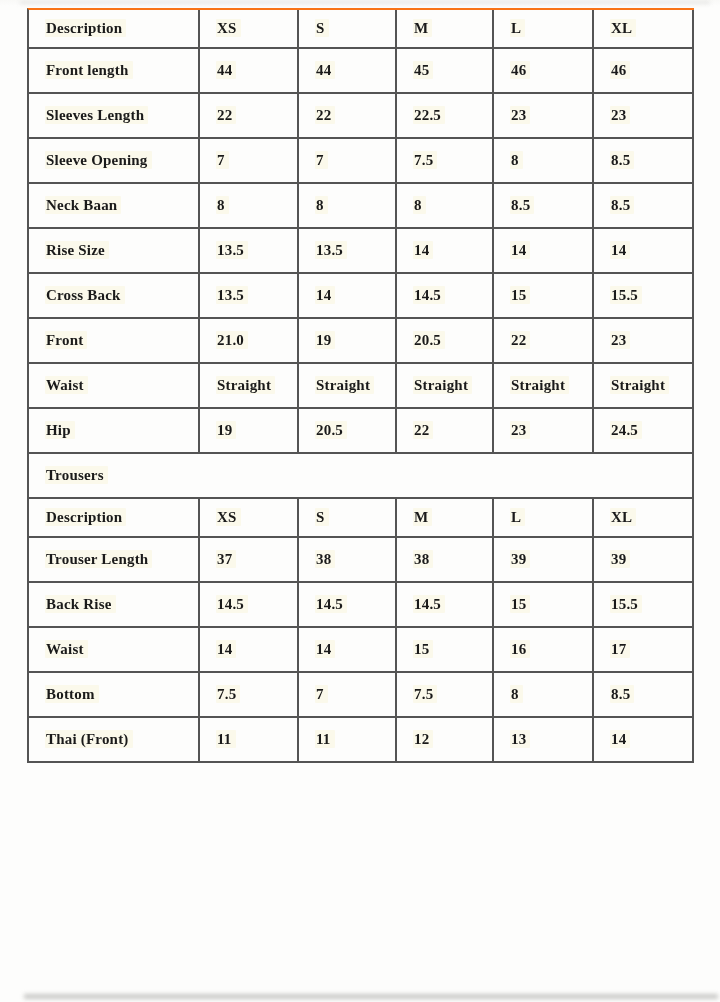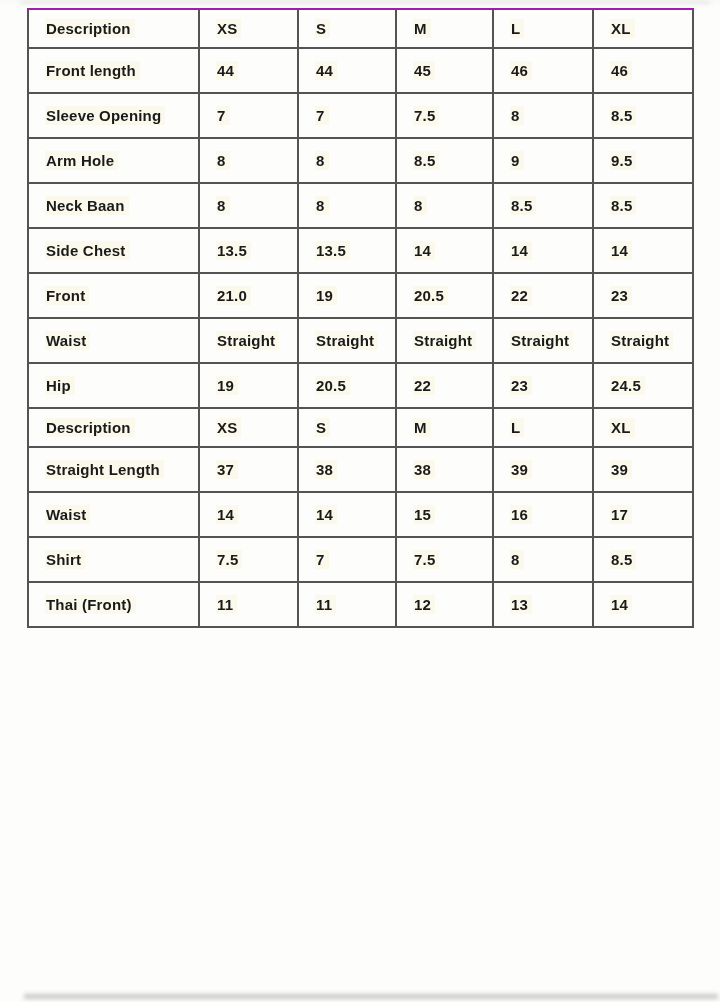--- a/index.html
+++ b/index.html
@@ -23,21 +23,22 @@
   }
   table.size-table {
     position: absolute;
     left: 27px;
     top: 8px;
     border-collapse: separate;
     border-spacing: 0;
     table-layout: fixed;
     width: 667px;
     border-left: 2px solid #545454;
-    border-top: 2px solid #a21caf;
+    border-top: 2px solid #f97316;
+    font-family: Liberation Serif, serif;
   }
   table.size-table th,
   table.size-table td {
     border-right: 2px solid #545454;
     border-bottom: 2px solid #545454;
     padding: 0 4px 0 16px;
     vertical-align: middle;
     text-align: left;
     font-weight: bold;
     font-size: 15px;
@@ -104,50 +105,58 @@
       </tr>
       <tr>
         <td><span class="hl">Front length</span></td>
         <td><span class="hl">44</span></td>
         <td><span class="hl">44</span></td>
         <td><span class="hl">45</span></td>
         <td><span class="hl">46</span></td>
         <td><span class="hl">46</span></td>
       </tr>
       <tr>
+        <td><span class="hl">Sleeves Length</span></td>
+        <td><span class="hl">22</span></td>
+        <td><span class="hl">22</span></td>
+        <td><span class="hl">22.5</span></td>
+        <td><span class="hl">23</span></td>
+        <td><span class="hl">23</span></td>
+      </tr>
+      <tr>
         <td><span class="hl">Sleeve Opening</span></td>
         <td><span class="hl">7</span></td>
         <td><span class="hl">7</span></td>
         <td><span class="hl">7.5</span></td>
         <td><span class="hl">8</span></td>
         <td><span class="hl">8.5</span></td>
       </tr>
       <tr>
-        <td><span class="hl">Arm Hole</span></td>
-        <td><span class="hl">8</span></td>
-        <td><span class="hl">8</span></td>
-        <td><span class="hl">8.5</span></td>
-        <td><span class="hl">9</span></td>
-        <td><span class="hl">9.5</span></td>
-      </tr>
-      <tr>
         <td><span class="hl">Neck Baan</span></td>
         <td><span class="hl">8</span></td>
         <td><span class="hl">8</span></td>
         <td><span class="hl">8</span></td>
         <td><span class="hl">8.5</span></td>
         <td><span class="hl">8.5</span></td>
       </tr>
       <tr>
-        <td><span class="hl">Side Chest</span></td>
+        <td><span class="hl">Rise Size</span></td>
         <td><span class="hl">13.5</span></td>
         <td><span class="hl">13.5</span></td>
         <td><span class="hl">14</span></td>
         <td><span class="hl">14</span></td>
         <td><span class="hl">14</span></td>
+      </tr>
+      <tr>
+        <td><span class="hl">Cross Back</span></td>
+        <td><span class="hl">13.5</span></td>
+        <td><span class="hl">14</span></td>
+        <td><span class="hl">14.5</span></td>
+        <td><span class="hl">15</span></td>
+        <td><span class="hl">15.5</span></td>
       </tr>
       <tr>
         <td><span class="hl">Front</span></td>
         <td><span class="hl">21.0</span></td>
         <td><span class="hl">19</span></td>
         <td><span class="hl">20.5</span></td>
         <td><span class="hl">22</span></td>
         <td><span class="hl">23</span></td>
       </tr>
       <tr>
@@ -158,47 +167,58 @@
         <td><span class="hl">Straight</span></td>
         <td><span class="hl">Straight</span></td>
       </tr>
       <tr>
         <td><span class="hl">Hip</span></td>
         <td><span class="hl">19</span></td>
         <td><span class="hl">20.5</span></td>
         <td><span class="hl">22</span></td>
         <td><span class="hl">23</span></td>
         <td><span class="hl">24.5</span></td>
+      </tr>
+      <tr>
+        <td colspan="6" class="section-cell"><span class="hl">Trousers</span></td>
       </tr>
       <tr>
         <th><span class="hl">Description</span></th>
         <th><span class="hl">XS</span></th>
         <th><span class="hl">S</span></th>
         <th><span class="hl">M</span></th>
         <th><span class="hl">L</span></th>
         <th><span class="hl">XL</span></th>
       </tr>
       <tr>
-        <td><span class="hl">Straight Length</span></td>
+        <td><span class="hl">Trouser Length</span></td>
         <td><span class="hl">37</span></td>
         <td><span class="hl">38</span></td>
         <td><span class="hl">38</span></td>
         <td><span class="hl">39</span></td>
         <td><span class="hl">39</span></td>
       </tr>
       <tr>
+        <td><span class="hl">Back Rise</span></td>
+        <td><span class="hl">14.5</span></td>
+        <td><span class="hl">14.5</span></td>
+        <td><span class="hl">14.5</span></td>
+        <td><span class="hl">15</span></td>
+        <td><span class="hl">15.5</span></td>
+      </tr>
+      <tr>
         <td><span class="hl">Waist</span></td>
         <td><span class="hl">14</span></td>
         <td><span class="hl">14</span></td>
         <td><span class="hl">15</span></td>
         <td><span class="hl">16</span></td>
         <td><span class="hl">17</span></td>
       </tr>
       <tr>
-        <td><span class="hl">Shirt</span></td>
+        <td><span class="hl">Bottom</span></td>
         <td><span class="hl">7.5</span></td>
         <td><span class="hl">7</span></td>
         <td><span class="hl">7.5</span></td>
         <td><span class="hl">8</span></td>
         <td><span class="hl">8.5</span></td>
       </tr>
       <tr>
         <td><span class="hl">Thai (Front)</span></td>
         <td><span class="hl">11</span></td>
         <td><span class="hl">11</span></td>

